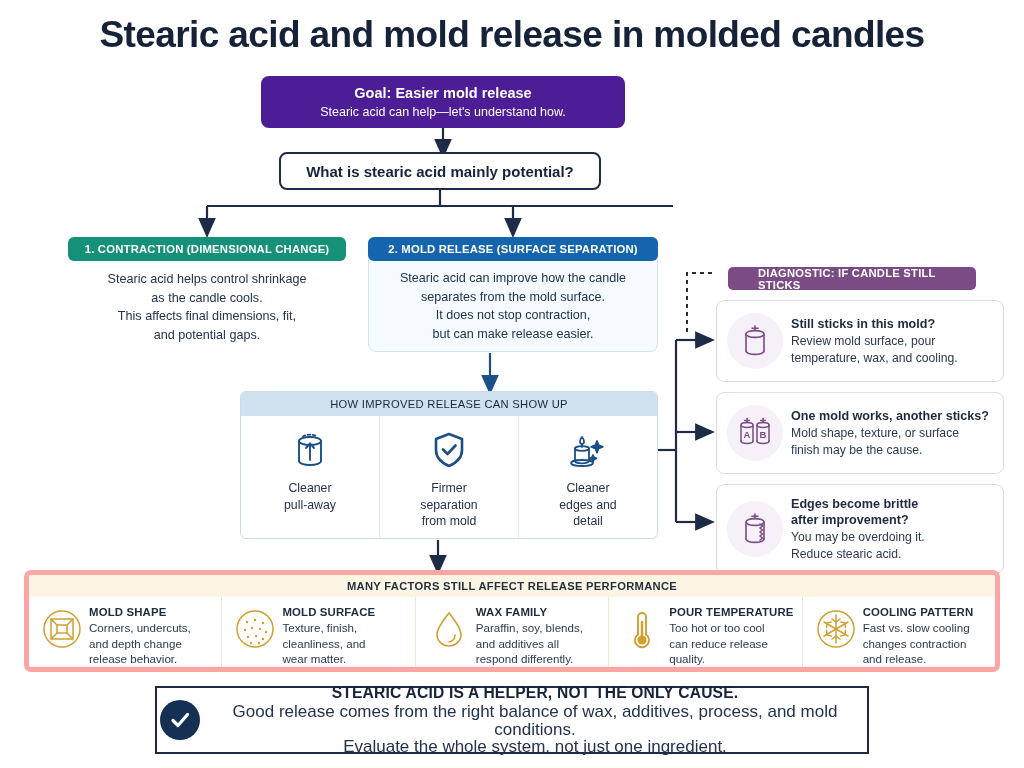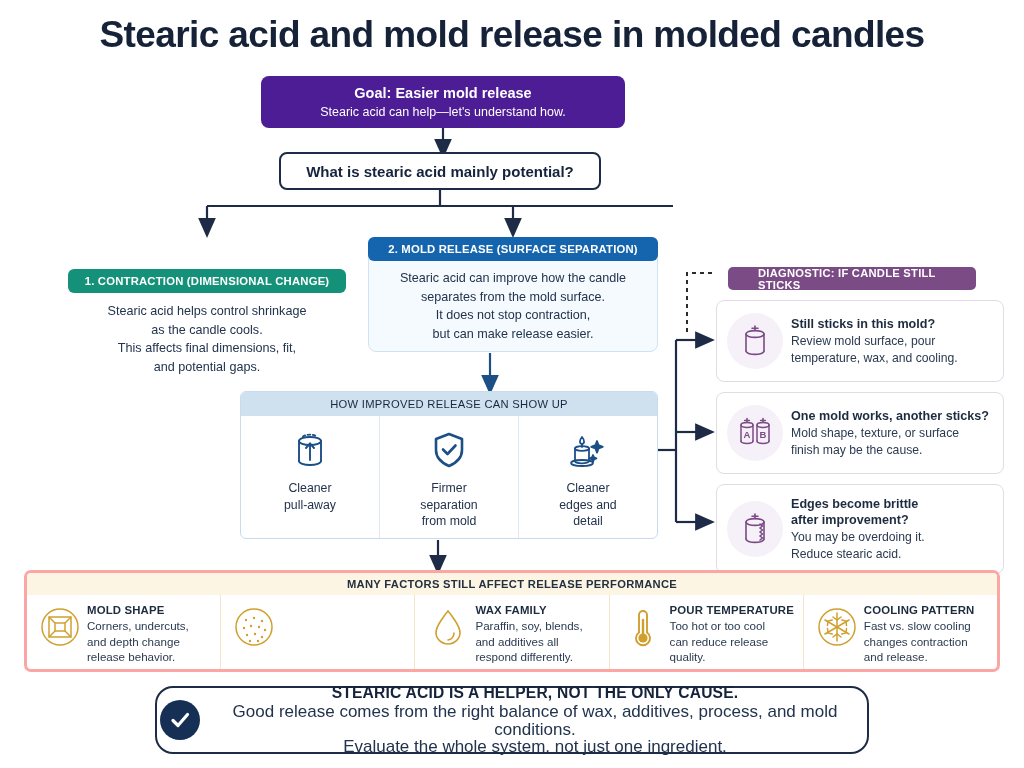--- a/index.html
+++ b/index.html
@@ -43,21 +43,21 @@
   .branch .hdr{
     height:24px;border-radius:6px;color:#fff;
     display:flex;align-items:center;justify-content:center;
     font-size:11.3px;font-weight:bold;letter-spacing:.2px;
   }
   .branch .body{
     text-align:center;font-size:12.6px;line-height:18.5px;color:#22334d;
     padding:9px 10px 0 10px;
   }
   #branch1{left:68px;top:237px;width:278px;}
-  #branch1 .hdr{background:#169179;margin-top:32px;}
+  #branch1 .hdr{background:#169179;}
   #branch2{left:368px;top:237px;width:290px;height:115px;
     background:#f4fafe;border:1px solid #cfe3f3;border-radius:8px;}
   #branch2 .hdr{background:#1565ae;margin:-1px;width:calc(100% + 2px);}
 
   
   #release{
     left:240px;top:391px;width:418px;height:148px;
     background:#ffffff;border:1px solid #c8dcee;border-radius:6px;overflow:hidden;
   }
   #release .rhdr{
@@ -92,42 +92,42 @@
     width:56px;height:56px;border-radius:50%;background:#f6f1f8;
     flex:0 0 56px;display:flex;align-items:center;justify-content:center;margin-right:8px;
   }
   .dcard .txt{flex:1;}
   .dcard .t1{font-size:12.6px;font-weight:bold;color:#1d2b3f;line-height:16px;}
   .dcard .t2{font-size:12.2px;color:#2b3a50;line-height:16.5px;margin-top:1px;}
 
   
   #factors{
     left:24px;top:570px;width:976px;height:102px;
-    background:#ffffff;border:3px solid #fca5a5;border-radius:7px;overflow:hidden;
+    background:#ffffff;border:5px solid #fca5a5;border-radius:7px;overflow:hidden;
   }
   #factors .fhdr{
     height:22px;background:#fcf5e4;color:#23303f;
     display:flex;align-items:center;justify-content:center;
     font-size:11.2px;font-weight:bold;letter-spacing:.3px;
   }
   #factors .frow{display:flex;height:79px;}
   #factors .fcell{
     flex:1;display:flex;align-items:flex-start;padding:9px 8px 0 10px;
     border-right:1px solid #f2e6c9;
   }
   #factors .fcell:last-child{border-right:none;}
   #factors .ficon{flex:0 0 46px;display:flex;justify-content:center;padding-top:2px;}
   #factors .ftxt{flex:1;padding-left:4px;}
   #factors .fh{font-size:11.4px;font-weight:bold;color:#1d2b3f;letter-spacing:.15px;}
   #factors .fb{font-size:11.6px;color:#2b3a50;line-height:15.5px;margin-top:2px;}
 
   
   #summary{
     left:155px;top:686px;width:714px;height:68px;
-    background:#fff;border:2px solid #1d2b47;border-radius:18px;
+    background:#fff;border:2px solid #1d2b47;border-radius:0;
     display:flex;align-items:center;padding:0 3px;
   }
   #summary .check{
     width:40px;height:40px;border-radius:50%;background:#163055;
     flex:0 0 40px;display:flex;align-items:center;justify-content:center;margin-right:6px;
   }
   #summary .stxt{flex:1;text-align:center;}
   #summary .s1{font-size:15.6px;font-weight:bold;color:#16233c;letter-spacing:.2px;}
   #summary .s2{font-size:17px;color:#22334d;line-height:17.5px;margin-top:1px;}
 
@@ -370,20 +370,28 @@
                 <circle cx="26" cy="21" r="1.2"></circle>
               <circle cx="32" cy="24" r="1.2"></circle>
                 <circle cx="14" cy="29" r="1.2"></circle>
               <circle cx="22" cy="28" r="1.2"></circle>
                 <circle cx="29" cy="31" r="1.2"></circle>
               <circle cx="17" cy="35" r="1.2"></circle>
                 <circle cx="25" cy="35" r="1.2"></circle>
             </g>
           </svg>
         </div>
+        <div class="ftxt">
+          <div class="fh">MOLD SURFACE</div>
+          <div class="fb">
+            <div>Texture, finish,</div>
+            <div>cleanliness, and</div>
+            <div>wear matter.</div>
+          </div>
+        </div>
       </div>
 
       <div class="fcell">
         <div class="ficon">
           <svg width="42" height="42" viewBox="0 0 42 42" fill="none" stroke="#d0a02f" stroke-width="1.6" stroke-linecap="round">
             <path d="M21,5 C21,5 9,19 9,26.5 C9,33 14.4,38 21,38 C27.6,38 33,33 33,26.5 C33,19 21,5 21,5 Z"></path>
             <path d="M27,27 C27,30.8 24.4,33.6 21,34"></path>
           </svg>
         </div>
         <div class="ftxt">

